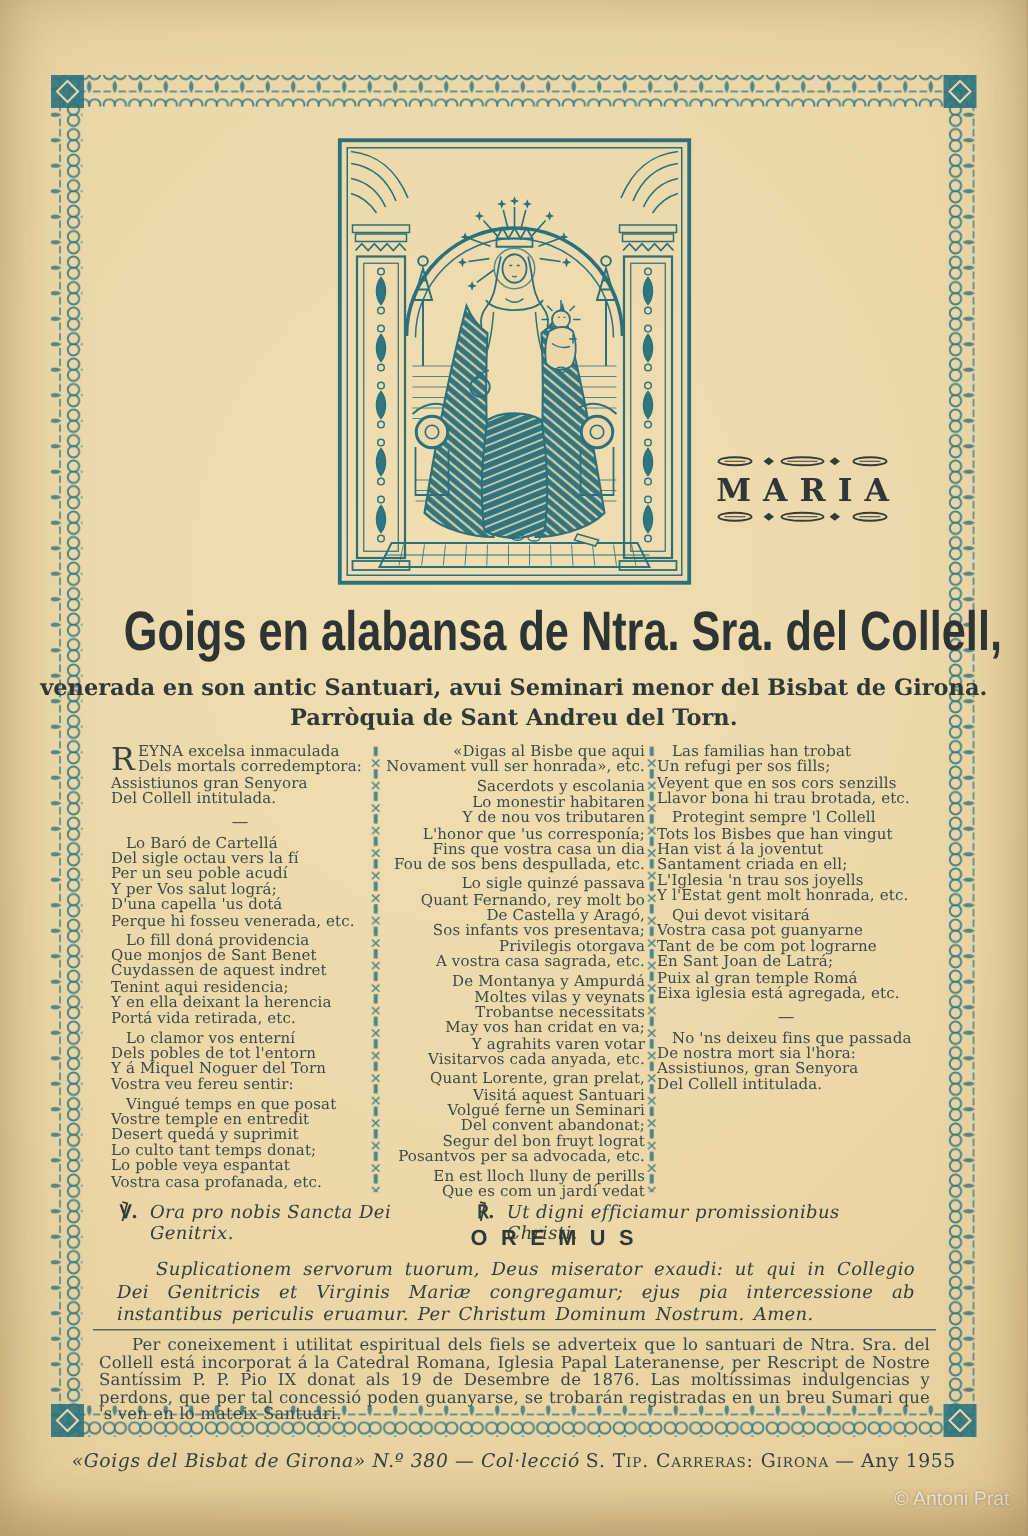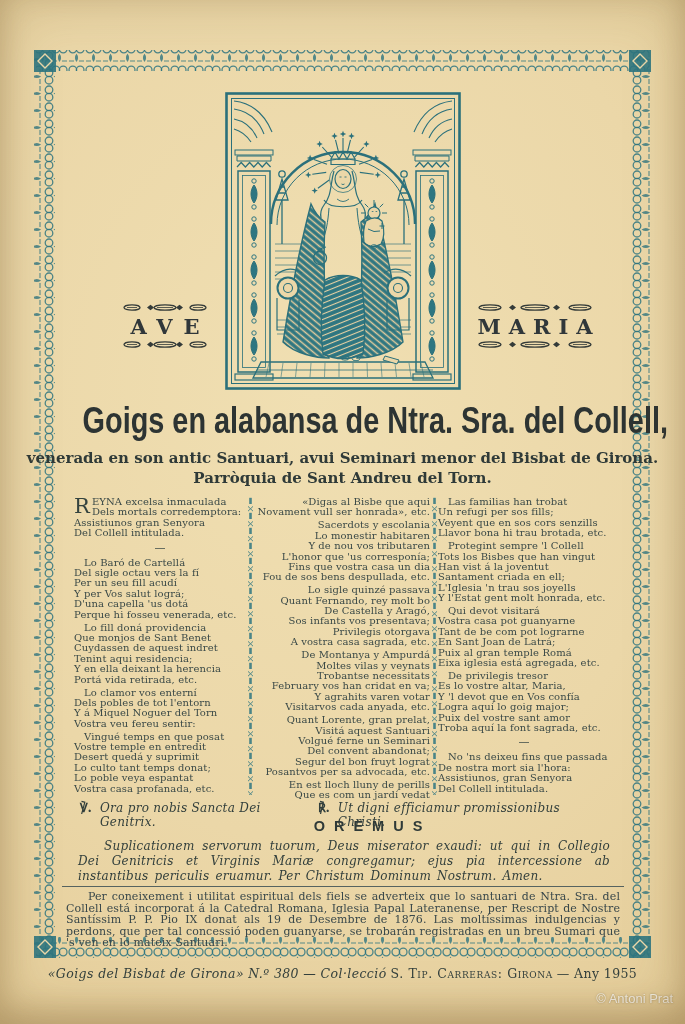--- a/index.html
+++ b/index.html
@@ -234,41 +234,20 @@
       <ellipse cx="131" cy="266.5" rx="4" ry="2.2" stroke-width=".9"></ellipse>
       <path d="M36,270 L200,270 L208,286 L28,286 Z" stroke-width="1.3"></path>
       <path d="M32,278 h176" stroke-width=".8"></path>
       <g stroke-width=".7" opacity=".8">
         <path d="M44,271 l-3,14 M58,271 l-2,14 M72,271 l-1.5,14 M86,271 l-1,14 M100,271 l-.5,14 M114,271 v14 M128,271 v14 M142,271 l.5,14 M156,271 l1,14 M170,271 l1.5,14 M184,271 l2,14 M196,271 l3,14"></path>
       </g>
       <path d="M160,264 l14,4 -2,4 -14,-4 z" stroke-width="1" fill="#ebd7a8"></path>
     </g>
   </svg>
 
-  <div class="ave-block ave-left">
-    <svg class="ave-rule" width="88" height="9" viewBox="0 0 88 9">
-      <g fill="none" stroke="#343b39" stroke-width="1.3">
-        <ellipse cx="11" cy="4.5" rx="8" ry="2.7"></ellipse>
-          <ellipse cx="44" cy="4.5" rx="11" ry="2.7"></ellipse>
-          <ellipse cx="77" cy="4.5" rx="8" ry="2.7"></ellipse>
-        <path d="M6,4.5 h10 M36,4.5 h16 M72,4.5 h10" stroke-width=".8"></path>
-      </g>
-      <path d="M26,4.5 l3.5,-2.7 3.5,2.7 -3.5,2.7 z M55,4.5 l3.5,-2.7 3.5,2.7 -3.5,2.7 z" fill="#343b39"></path>
-    </svg>
-    <div class="ave-word">AVE</div>
-    <svg class="ave-rule" width="88" height="9" viewBox="0 0 88 9">
-      <g fill="none" stroke="#343b39" stroke-width="1.3">
-        <ellipse cx="11" cy="4.5" rx="8" ry="2.7"></ellipse>
-          <ellipse cx="44" cy="4.5" rx="11" ry="2.7"></ellipse>
-          <ellipse cx="77" cy="4.5" rx="8" ry="2.7"></ellipse>
-        <path d="M6,4.5 h10 M36,4.5 h16 M72,4.5 h10" stroke-width=".8"></path>
-      </g>
-      <path d="M26,4.5 l3.5,-2.7 3.5,2.7 -3.5,2.7 z M55,4.5 l3.5,-2.7 3.5,2.7 -3.5,2.7 z" fill="#343b39"></path>
-    </svg>
-  </div>
 
   <div class="ave-block ave-right">
     <svg class="ave-rule" width="118" height="9" viewBox="0 0 118 9">
       <g fill="none" stroke="#343b39" stroke-width="1.3">
         <ellipse cx="14" cy="4.5" rx="11" ry="2.7"></ellipse>
           <ellipse cx="59" cy="4.5" rx="14" ry="2.7"></ellipse>
           <ellipse cx="104" cy="4.5" rx="11" ry="2.7"></ellipse>
         <path d="M7,4.5 h14 M49,4.5 h20 M97,4.5 h14" stroke-width=".8"></path>
       </g>
       <path d="M33,4.5 l3.5,-2.7 3.5,2.7 -3.5,2.7 z M77,4.5 l3.5,-2.7 3.5,2.7 -3.5,2.7 z" fill="#343b39"></path>
@@ -293,21 +272,21 @@
 
   <div class="verses">
     <div class="vcol c1">
       <div class="stanza nofirst"><span class="dropcap">R</span><span>EYNA excelsa inmaculada
 Dels mortals corredemptora:
 Assistiunos gran Senyora
 Del Collell intitulada.</span></div>
       <div class="stanza-sep">—</div>
       <div class="stanza">Lo Baró de Cartellá
 Del sigle octau vers la fí
-Per un seu fill acudí
+Per un seu poble acudí
 Y per Vos salut lográ;
 D'una capella 'us dotá
 Perque hi fosseu venerada, etc.</div>
       <div class="stanza">Lo fill doná providencia
 Que monjos de Sant Benet
 Cuydassen de aquest indret
 Tenint aqui residencia;
 Y en ella deixant la herencia
 Portá vida retirada, etc.</div>
       <div class="stanza">Lo clamor vos enterní
@@ -343,21 +322,21 @@
 Fou de sos bens despullada, etc.</div>
       <div class="stanza">Lo sigle quinzé passava
 Quant Fernando, rey molt bo
 De Castella y Aragó,
 Sos infants vos presentava;
 Privilegis otorgava
 A vostra casa sagrada, etc.</div>
       <div class="stanza">De Montanya y Ampurdá
 Moltes vilas y veynats
 Trobantse necessitats
-February vos han cridat en va;
+May vos han cridat en va;
 Y agrahits varen votar
 Visitarvos cada anyada, etc.</div>
       <div class="stanza">Quant Lorente, gran prelat,
 Visitá aquest Santuari
 Volgué ferne un Seminari
 Del convent abandonat;
 Segur del bon fruyt lograt
 Posantvos per sa advocada, etc.</div>
       <div class="stanza">En est lloch lluny de perills
 Que es com un jardí vedat</div>
@@ -377,26 +356,20 @@
 Han vist á la joventut
 Santament criada en ell;
 L'Iglesia 'n trau sos joyells
 Y l'Estat gent molt honrada, etc.</div>
       <div class="stanza">Qui devot visitará
 Vostra casa pot guanyarne
 Tant de be com pot lograrne
 En Sant Joan de Latrá;
 Puix al gran temple Romá
 Eixa iglesia está agregada, etc.</div>
-      <div class="stanza">De privilegis tresor
-Es lo vostre altar, Maria,
-Y 'l devot que en Vos confía
-Logra aquí lo goig major;
-Puix del vostre sant amor
-Troba aquí la font sagrada, etc.</div>
       <div class="stanza-sep">—</div>
       <div class="stanza">No 'ns deixeu fins que passada
 De nostra mort sia l'hora:
 Assistiunos, gran Senyora
 Del Collell intitulada.</div>
     </div>
   </div>
 
   <div class="versicle-row">
     <span class="vgroup">

